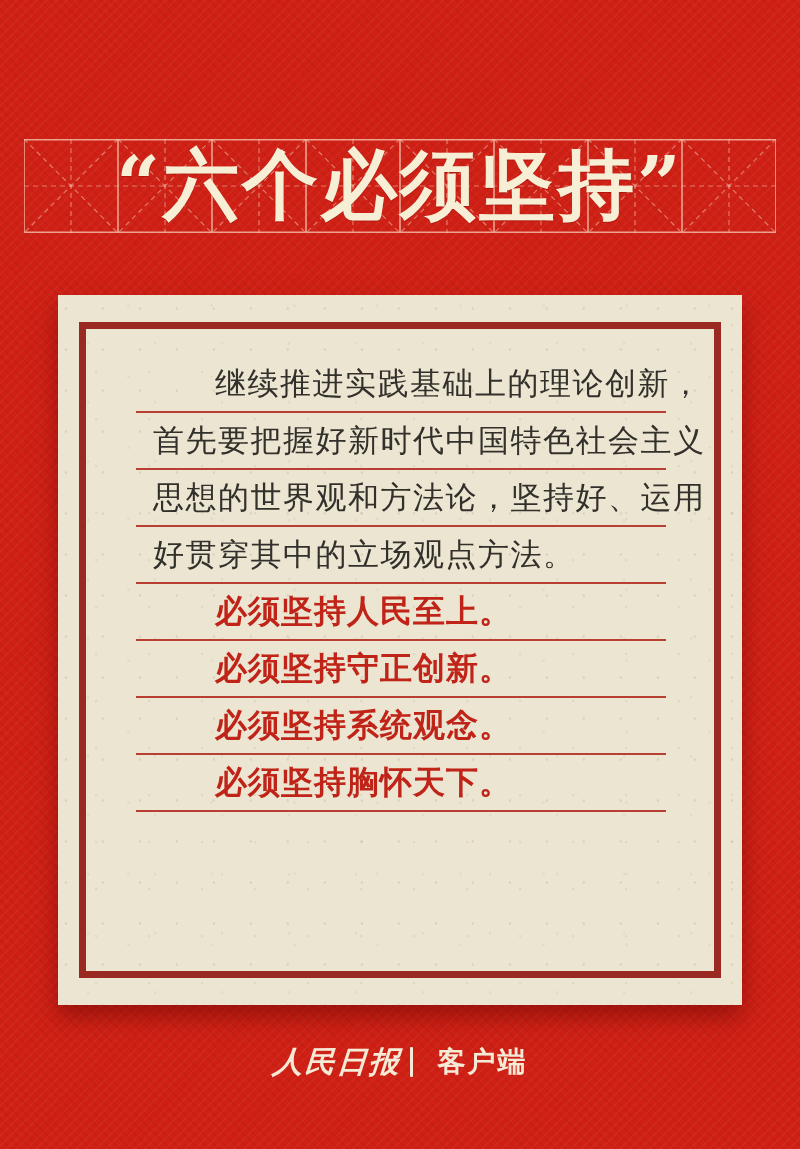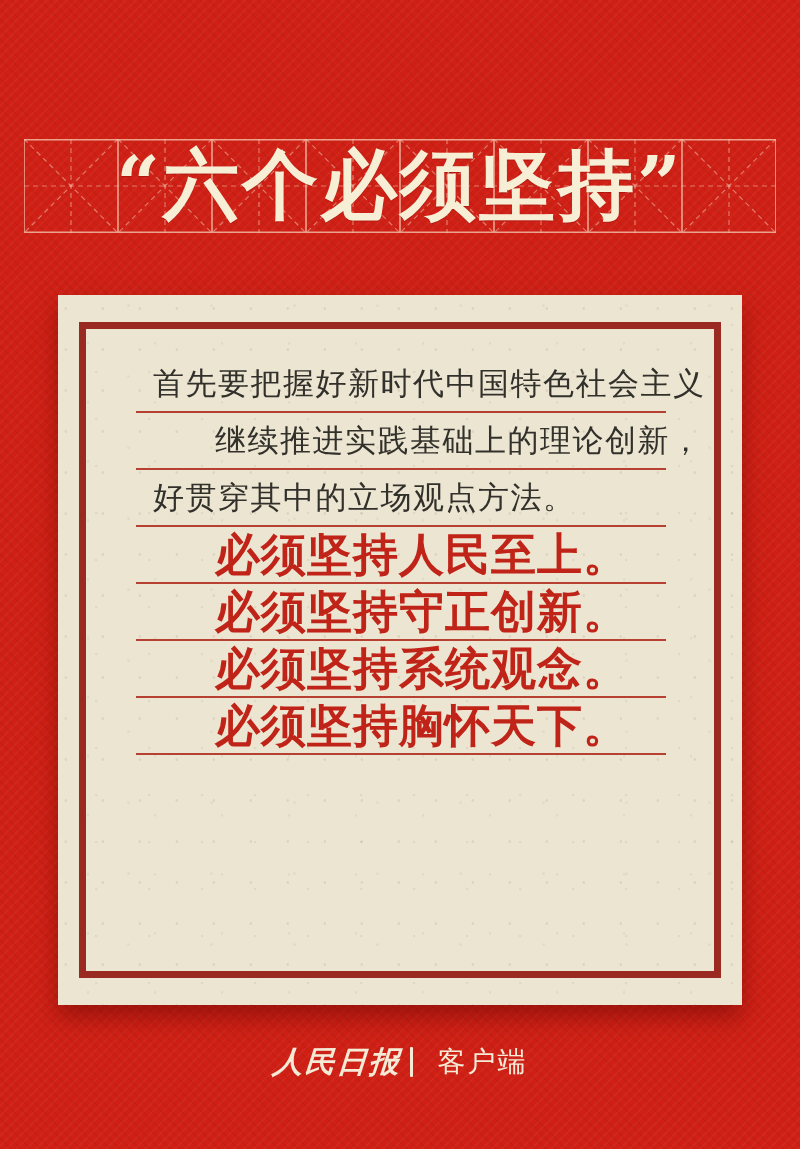--- a/index.html
+++ b/index.html
@@ -56,41 +56,41 @@
     height:55px;line-height:55px;
     border-bottom:2px solid rgba(175,35,22,.85);
     white-space:nowrap;overflow:visible;
   }
   .row.body, .row.body-indent{
     font-size:31px;color:#32302b;letter-spacing:1.5px;
     padding-left:17px;
   }
   .row.body-indent{padding-left:79px;}
   .row.statement{
-    font-size:45px;font-weight:700;color:#c02317;
+    font-size:32px;font-weight:700;color:#c02317;
     letter-spacing:1px;padding-left:79px;
   }
 
   
   .footer{
     position:absolute;left:0;top:1040px;width:800px;height:44px;
     display:flex;align-items:center;justify-content:center;gap:9px;
     color:#f5ead6;
   }
   .brand-script{
     font-size:30px;font-weight:700;
     font-family:"DejaVu Serif","Liberation Serif",serif;
     font-style:italic;transform:skewX(-4deg);
     letter-spacing:2px;
   }
   .brand-divider{
     width:3px;height:30px;background:#f5ead6;border-radius:1px;
   }
   .brand-suffix{
-    font-size:28px;font-weight:400;letter-spacing:2px;margin-left:16px;
+    font-size:28px;font-weight:700;letter-spacing:2px;margin-left:16px;
   }
 </style>
 </head>
 <body>
 
 <div class="poster">
 
   <div class="banner">
     <svg width="752" height="94" viewBox="0 0 752 94">
 
@@ -101,22 +101,23 @@
       <path d="M0 0V94M94 0V94M188 0V94M282 0V94M376 0V94M470 0V94M564 0V94M658 0V94M752 0V94 M0 0.8H752M0 93.2H752" stroke="#f2c4ad" stroke-opacity="0.8" stroke-width="1.6" fill="none"></path>
     </svg>
     <div class="banner-title">“六个必须坚持”</div>
   </div>
 
   <div class="card">
     <div class="card-frame"></div>
 
     <div class="card-lines">
 
-    <div class="row body">首先要把握好新时代中国特色社会主义</div>
-        <div class="row body-indent">继续推进实践基础上的理论创新，</div>
+    <div class="row body-indent">继续推进实践基础上的理论创新，</div>
+        <div class="row body">首先要把握好新时代中国特色社会主义</div>
+        <div class="row body">思想的世界观和方法论，坚持好、运用</div>
         <div class="row body">好贯穿其中的立场观点方法。</div>
         <div class="row statement">必须坚持人民至上。</div>
         <div class="row statement">必须坚持守正创新。</div>
         <div class="row statement">必须坚持系统观念。</div>
         <div class="row statement">必须坚持胸怀天下。</div>
       </div>
   </div>
 
   <div class="footer">
     <span class="brand-script">人民日报</span>

